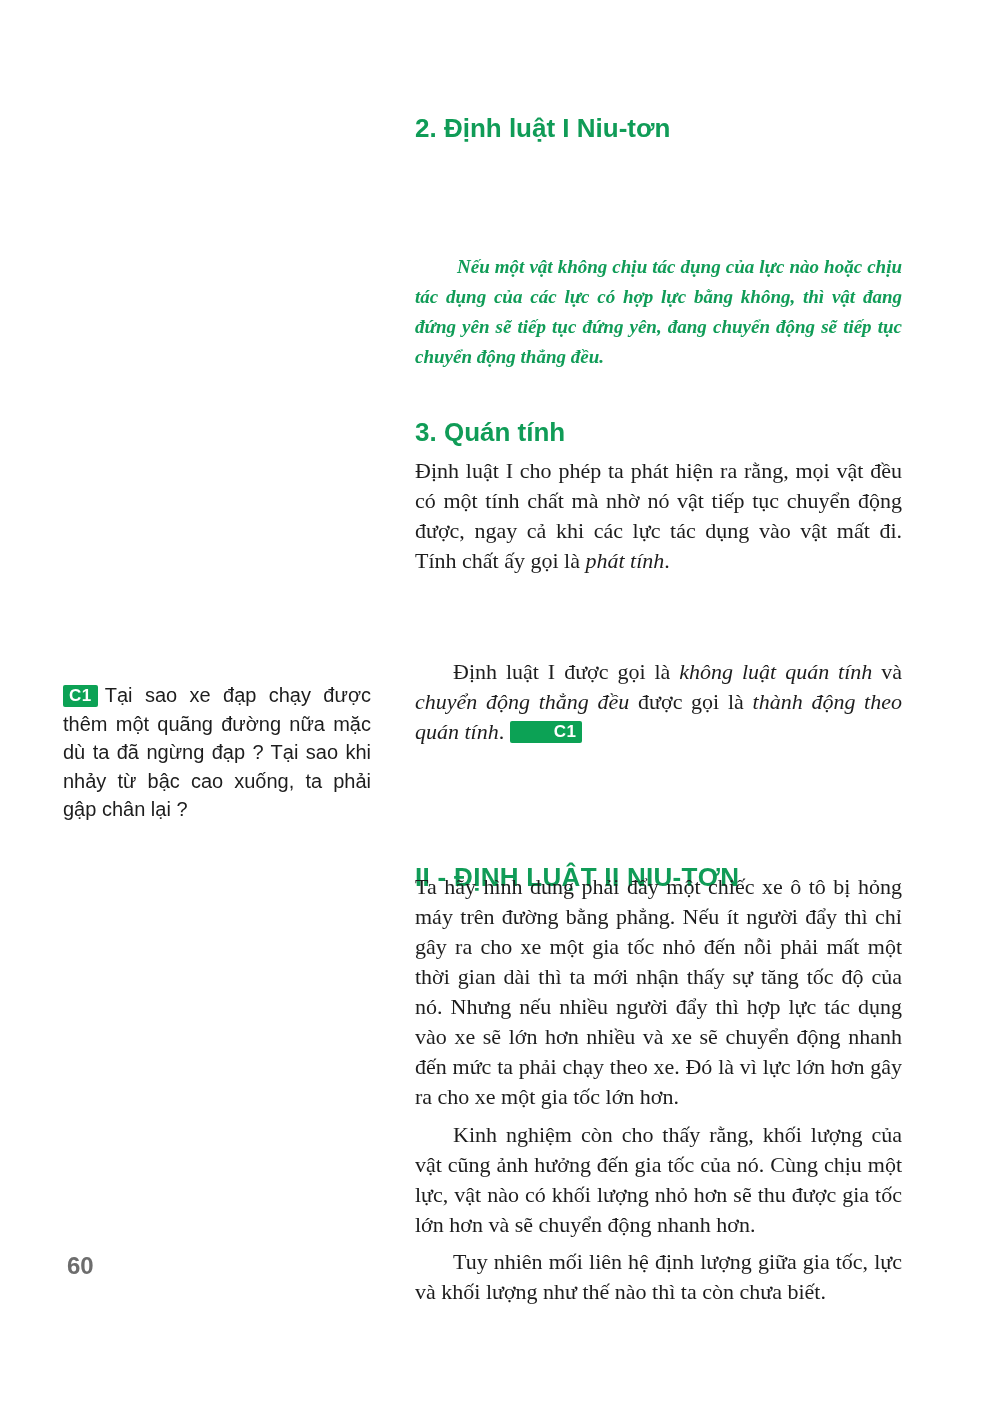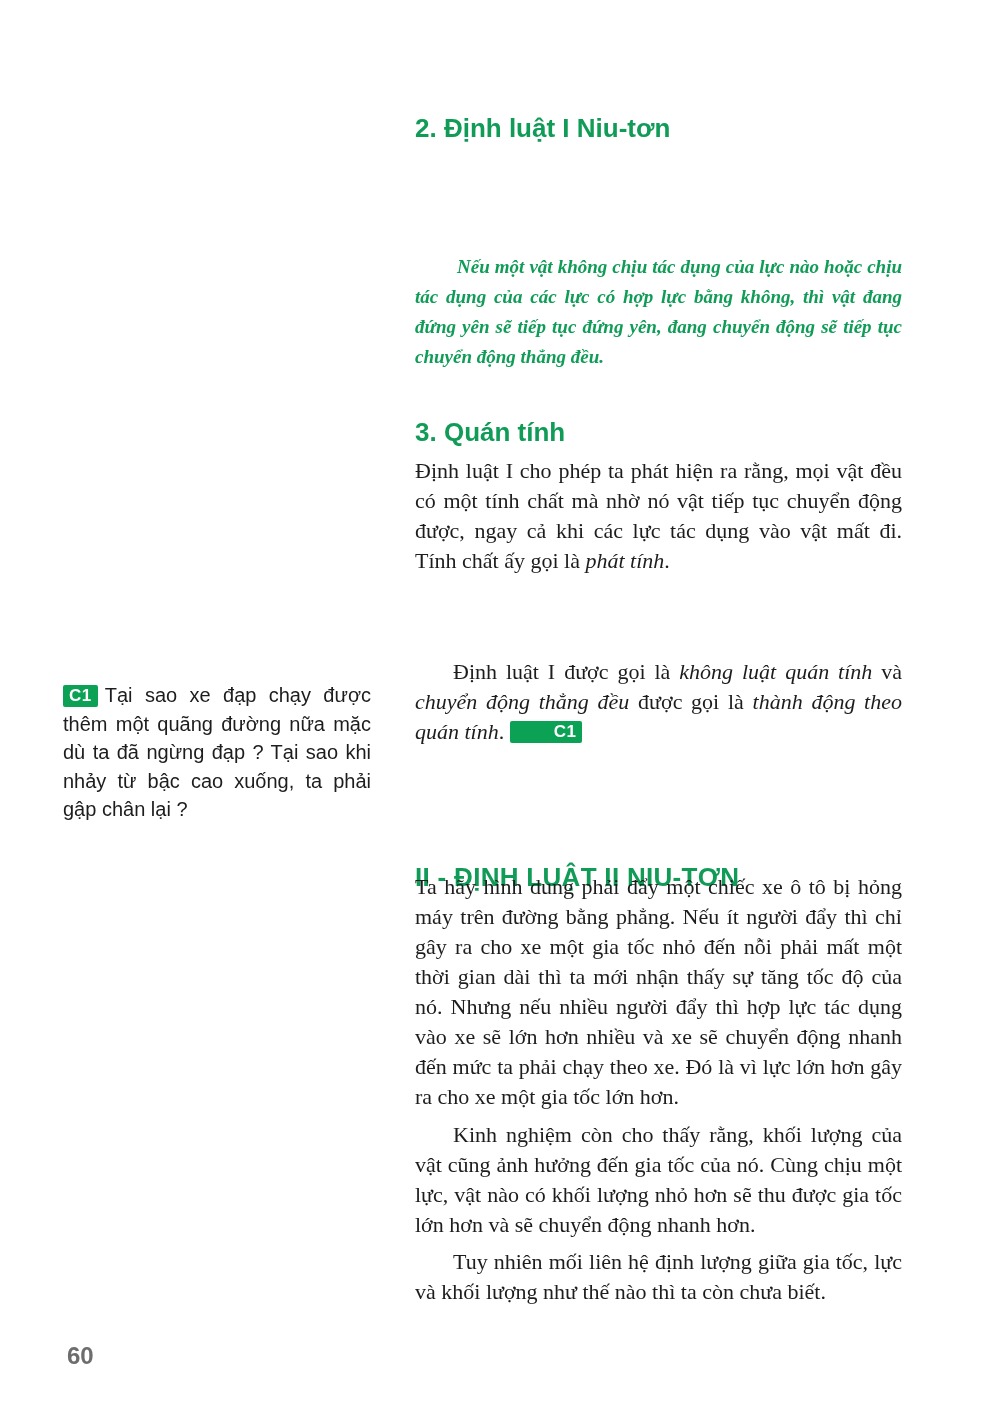--- a/index.html
+++ b/index.html
@@ -77,21 +77,21 @@
     font-size: 20px;
     line-height: 28.5px;
     text-align: justify;
     color: var(--body_text, #1d1d1d);
     margin-top: 36px;
   }
   .margin-note .c1-badge { margin-right: 7px; vertical-align: 1px; }
   .page-number {
     position: absolute;
     left: 67px;
-    top: 1342px;
+    top: 1252px;
     font-family: "Liberation Sans", sans-serif;
     font-weight: bold;
     font-size: 24px;
     color: var(--page_number_gray, #6d6d6d);
   }
 </style>
 </head>
 <body>
 
 <div class="page">

